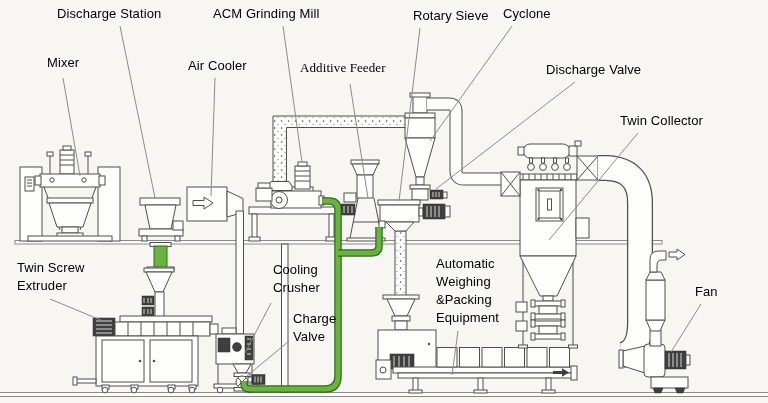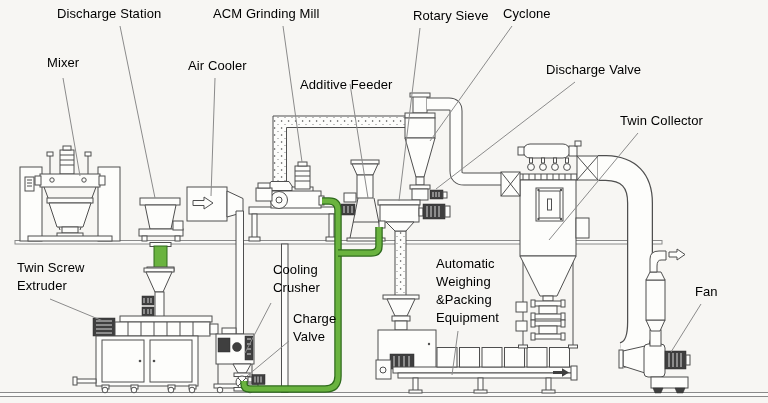--- a/index.html
+++ b/index.html
@@ -344,21 +344,21 @@
     <path class="lead" d="M701,304 L671,352"></path>
   </g>
 </svg>
 
   <div class="lbl" style="left:57px;top:5px;">Discharge Station</div>
   <div class="lbl" style="left:213px;top:5px;">ACM Grinding Mill</div>
   <div class="lbl" style="left:377px;top:7px;margin-left:36px;">Rotary Sieve</div>
   <div class="lbl" style="left:503px;top:5px;">Cyclone</div>
   <div class="lbl" style="left:47px;top:54px;text-align:center;">Mixer</div>
   <div class="lbl" style="left:188px;top:57px;">Air Cooler</div>
-  <div class="lbl" style="left:300px;top:76px;">Additive Feeder</div>
+  <div class="lbl" style="left:300px;top:59px;font-family:Liberation Serif, serif;">Additive Feeder</div>
   <div class="lbl" style="left:546px;top:61px;">Discharge Valve</div>
   <div class="lbl" style="left:620px;top:112px;">Twin Collector</div>
   <div class="lbl" style="left:273px;top:261px;">Cooling
 Crusher</div>
   <div class="lbl" style="left:17px;top:259px;">Twin Screw
 Extruder</div>
   <div class="lbl" style="left:293px;top:310px;">Charge
 Valve</div>
   <div class="lbl" style="left:436px;top:255px;">Automatic
 Weighing

